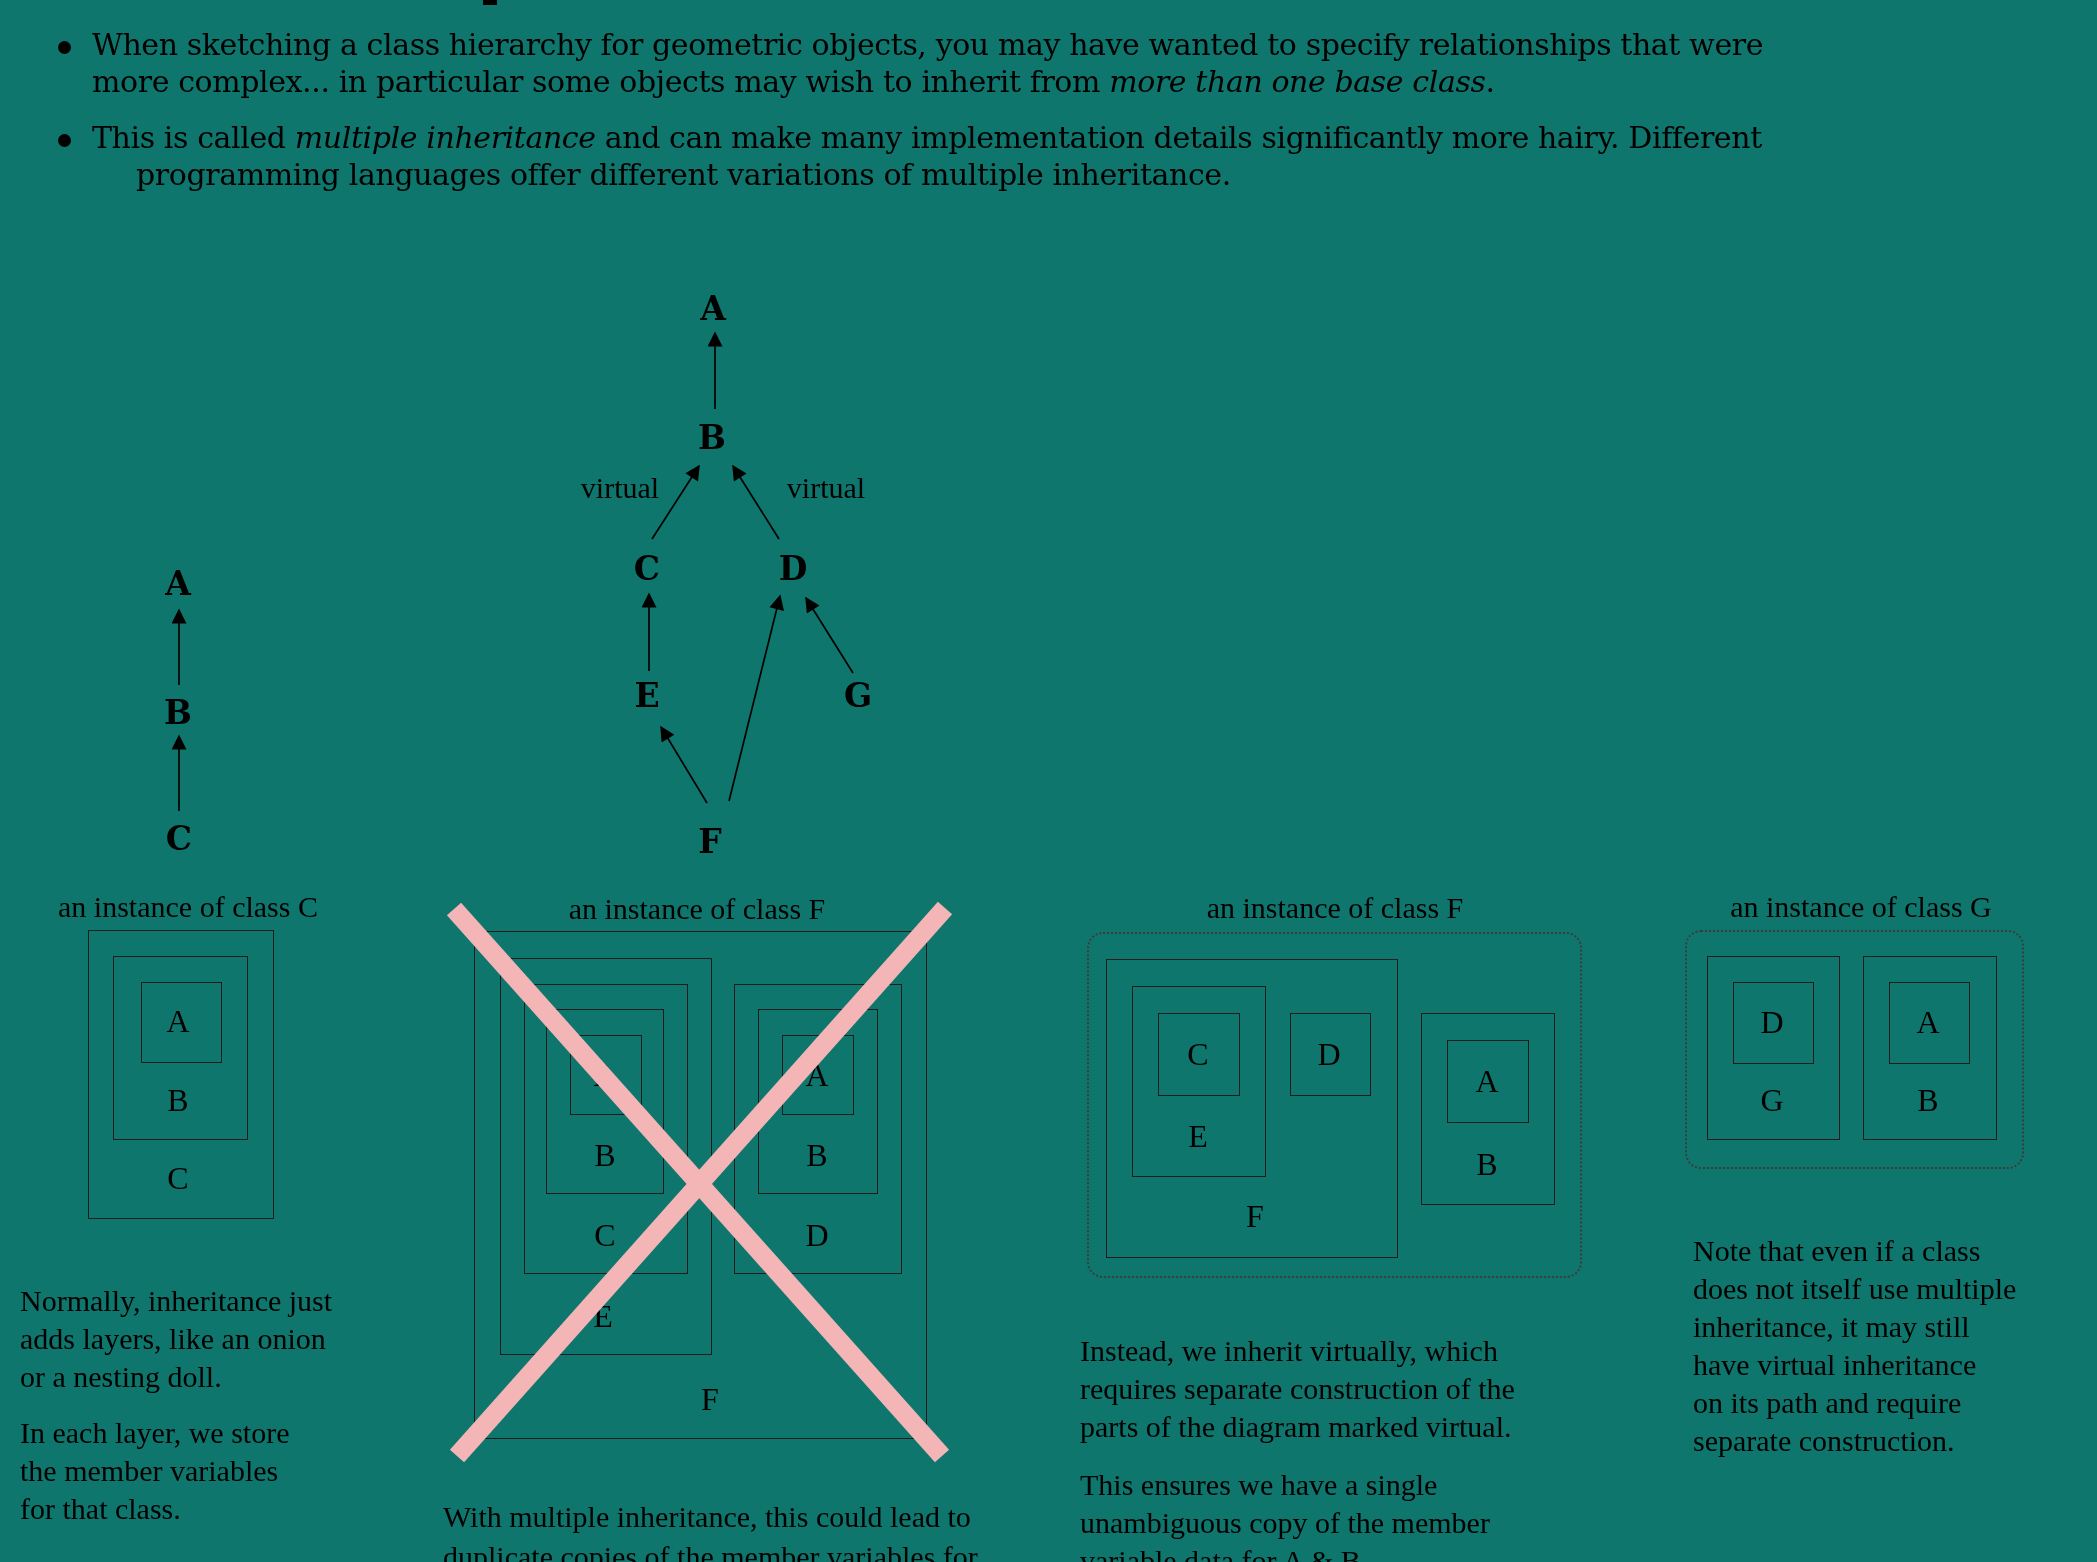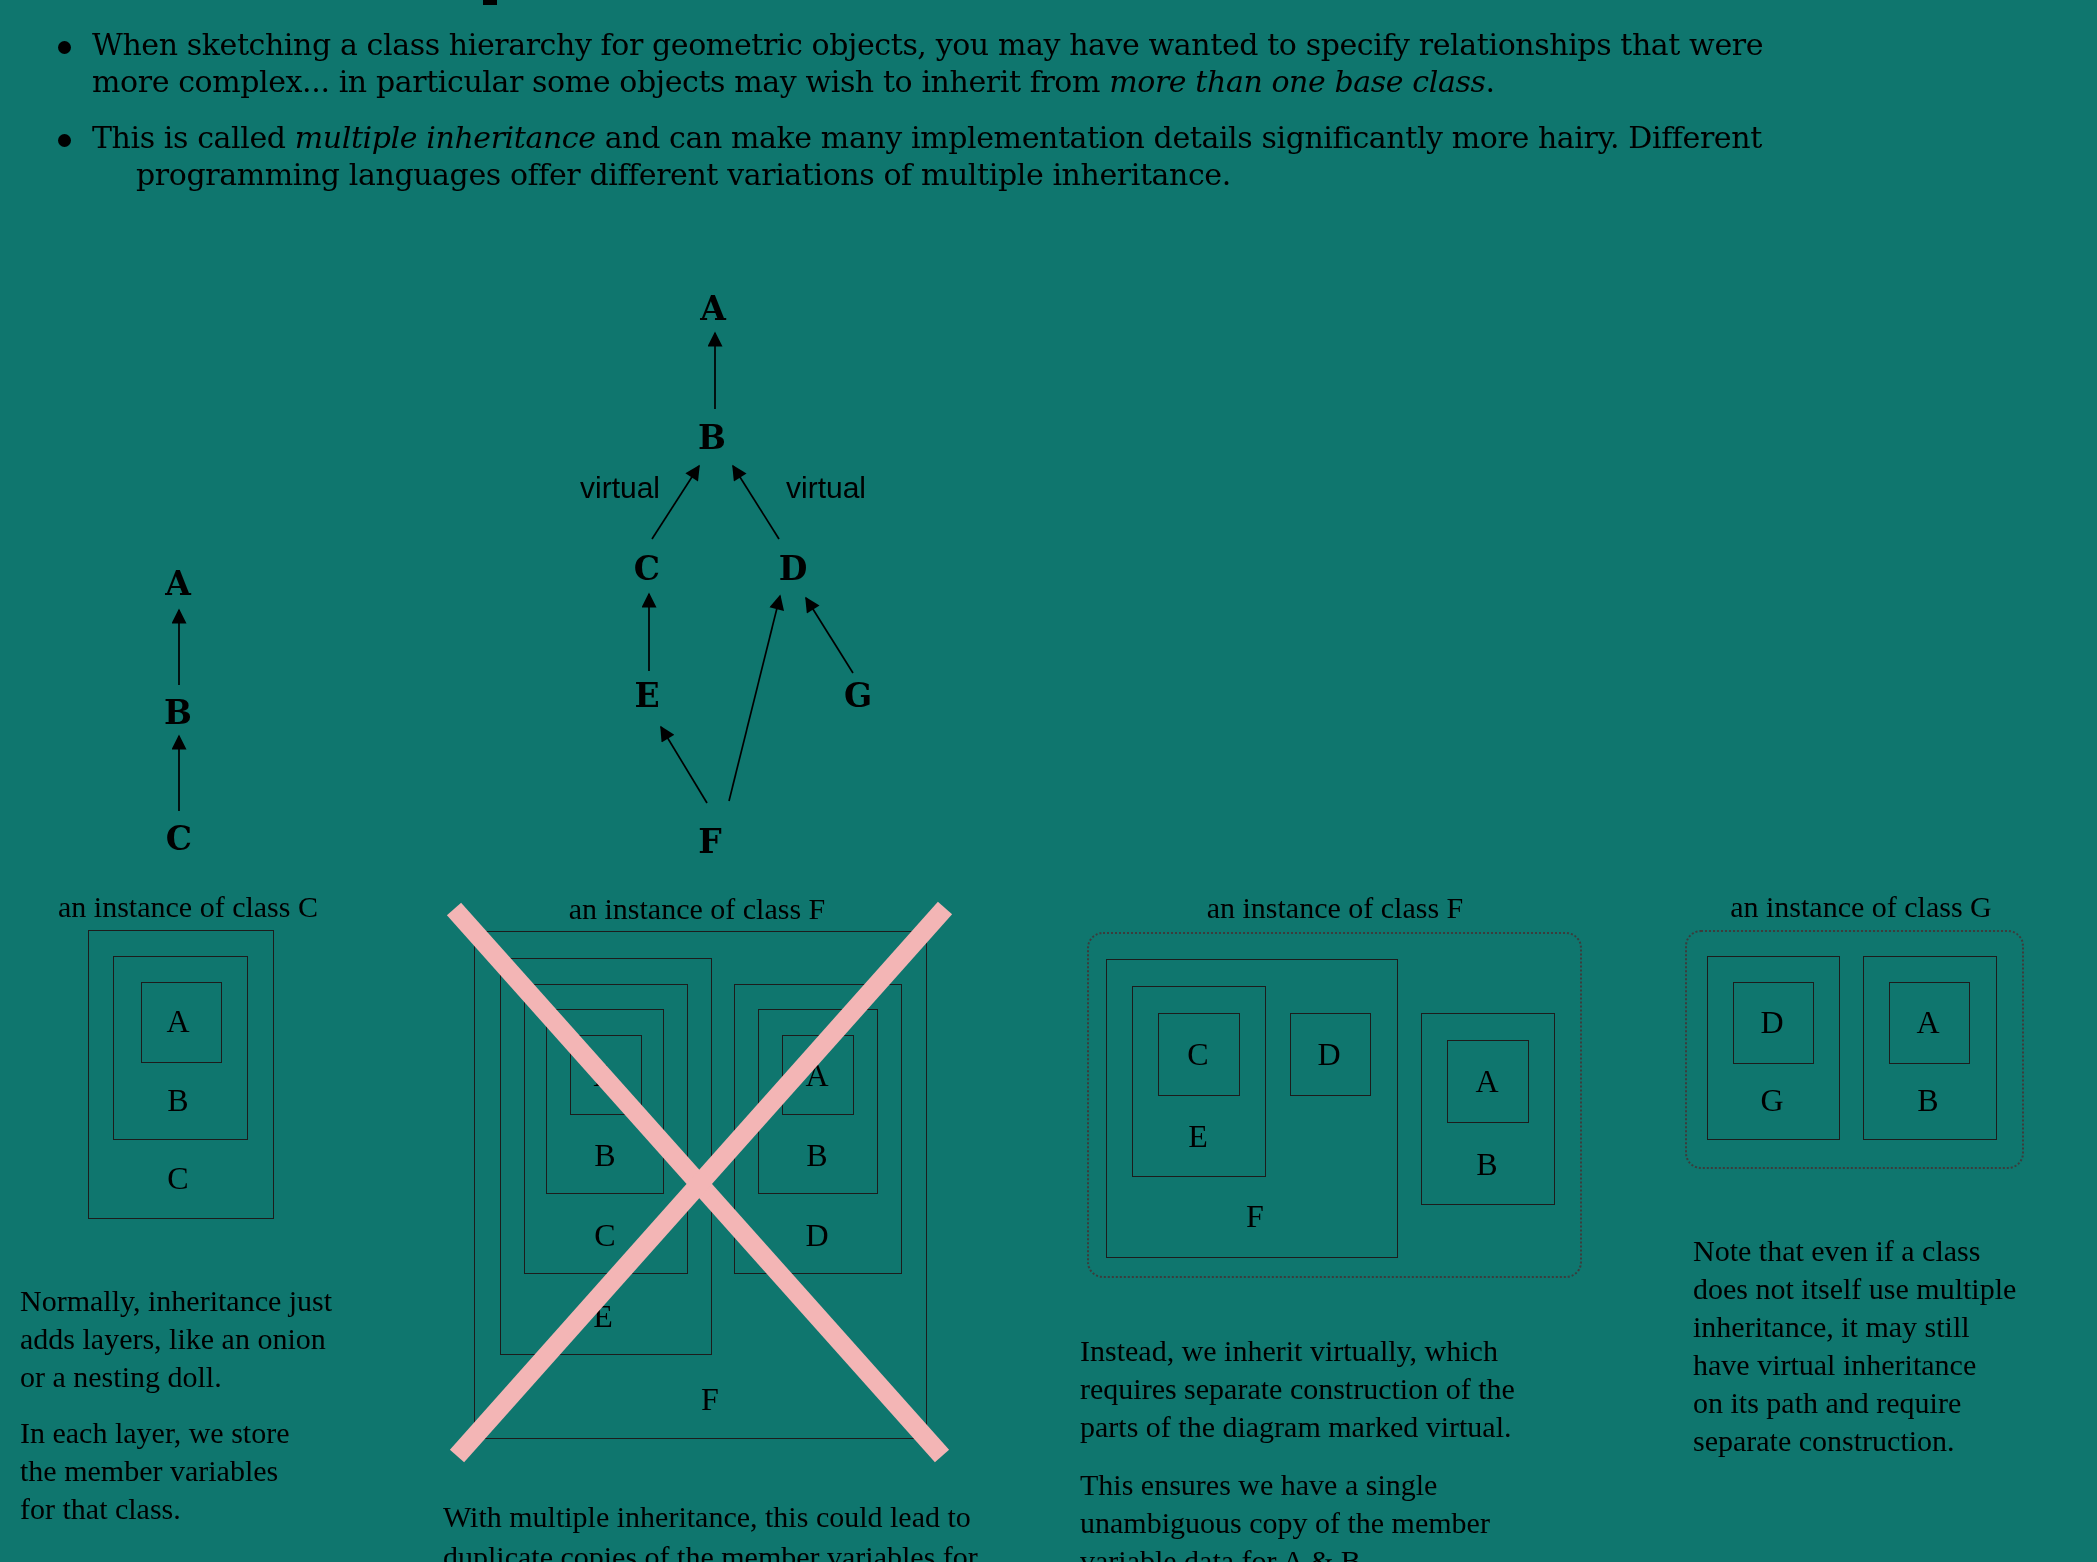--- a/index.html
+++ b/index.html
@@ -16,21 +16,21 @@
     letter-spacing:-0.4px; white-space:nowrap; line-height:37px;
   }
   
   .node {
     position:absolute; transform:translate(-50%,-50%);
     font-family:"DejaVu Serif", serif; font-weight:bold; font-size:33px; line-height:1;
     white-space:nowrap;
   }
   .vlabel {
     position:absolute; transform:translate(-50%,-50%);
-    font-family:Liberation Sans, sans-serif; font-size:30px; line-height:1; white-space:nowrap;
+    font-family:Liberation Serif, serif; font-size:30px; line-height:1; white-space:nowrap;
   }
   
   .ititle {
     position:absolute; transform:translate(-50%,-50%);
     font-size:30px; white-space:nowrap; line-height:1;
   }
   .box { position:absolute; border:1.5px solid #1c1c1c; }
   .dotted-box { position:absolute; border:2.5px dotted #3c3c3c; border-radius:16px; }
   .blabel {
     position:absolute; transform:translate(-50%,-50%);

